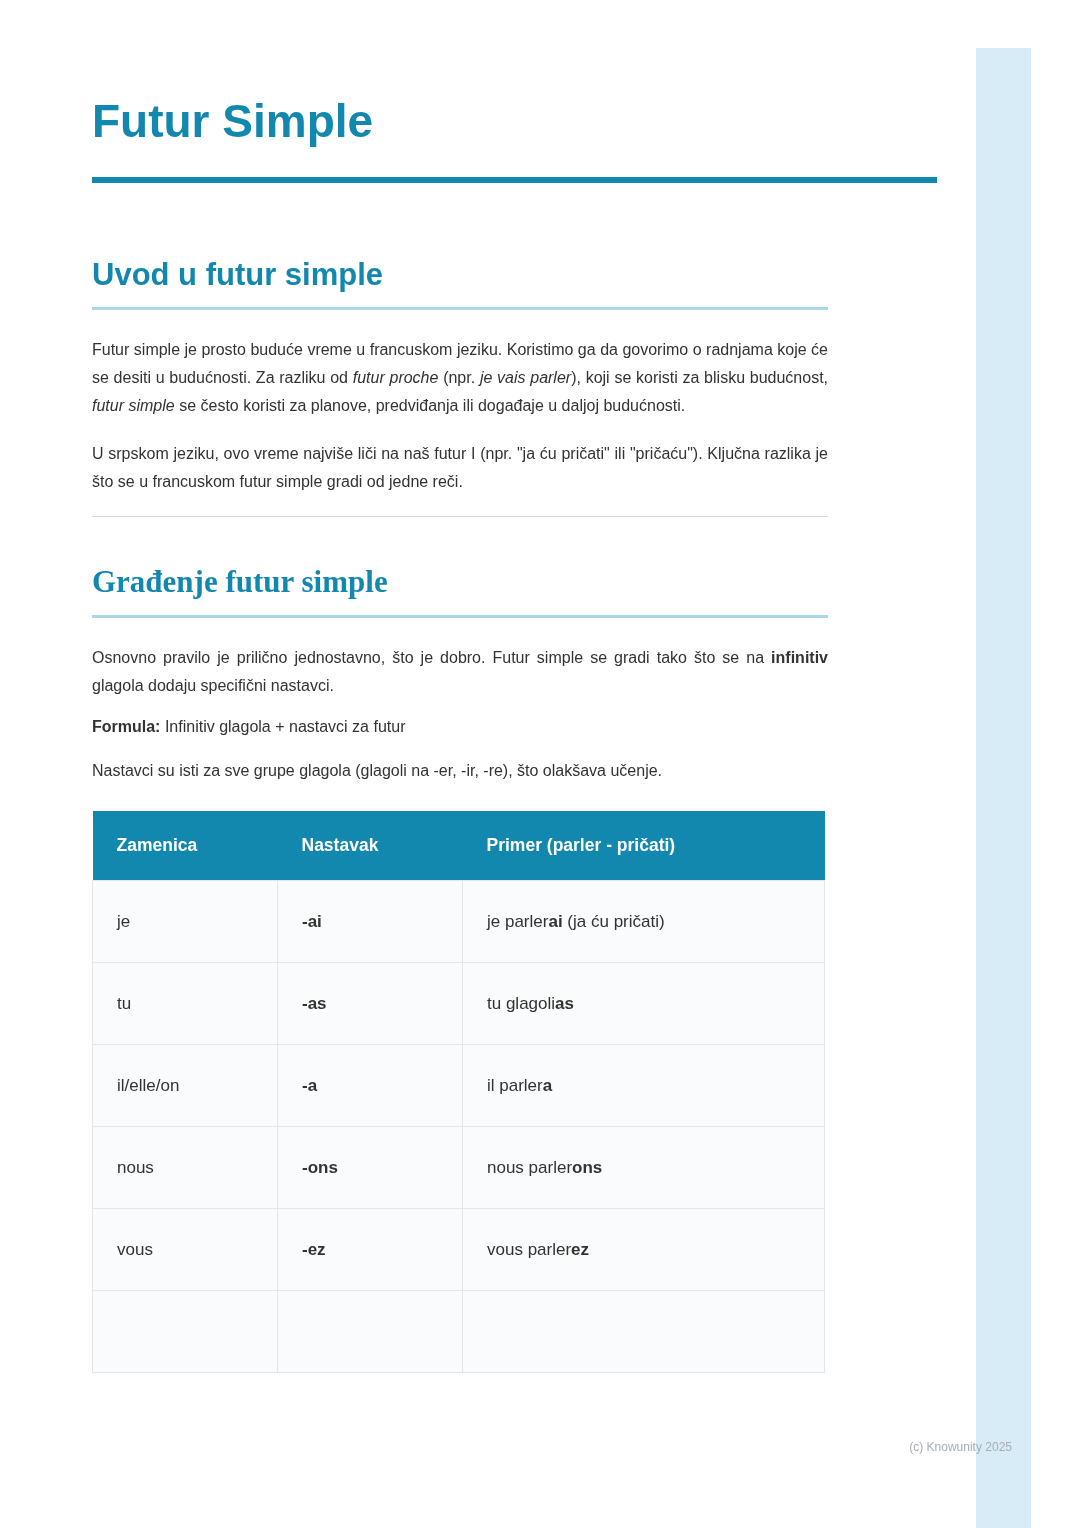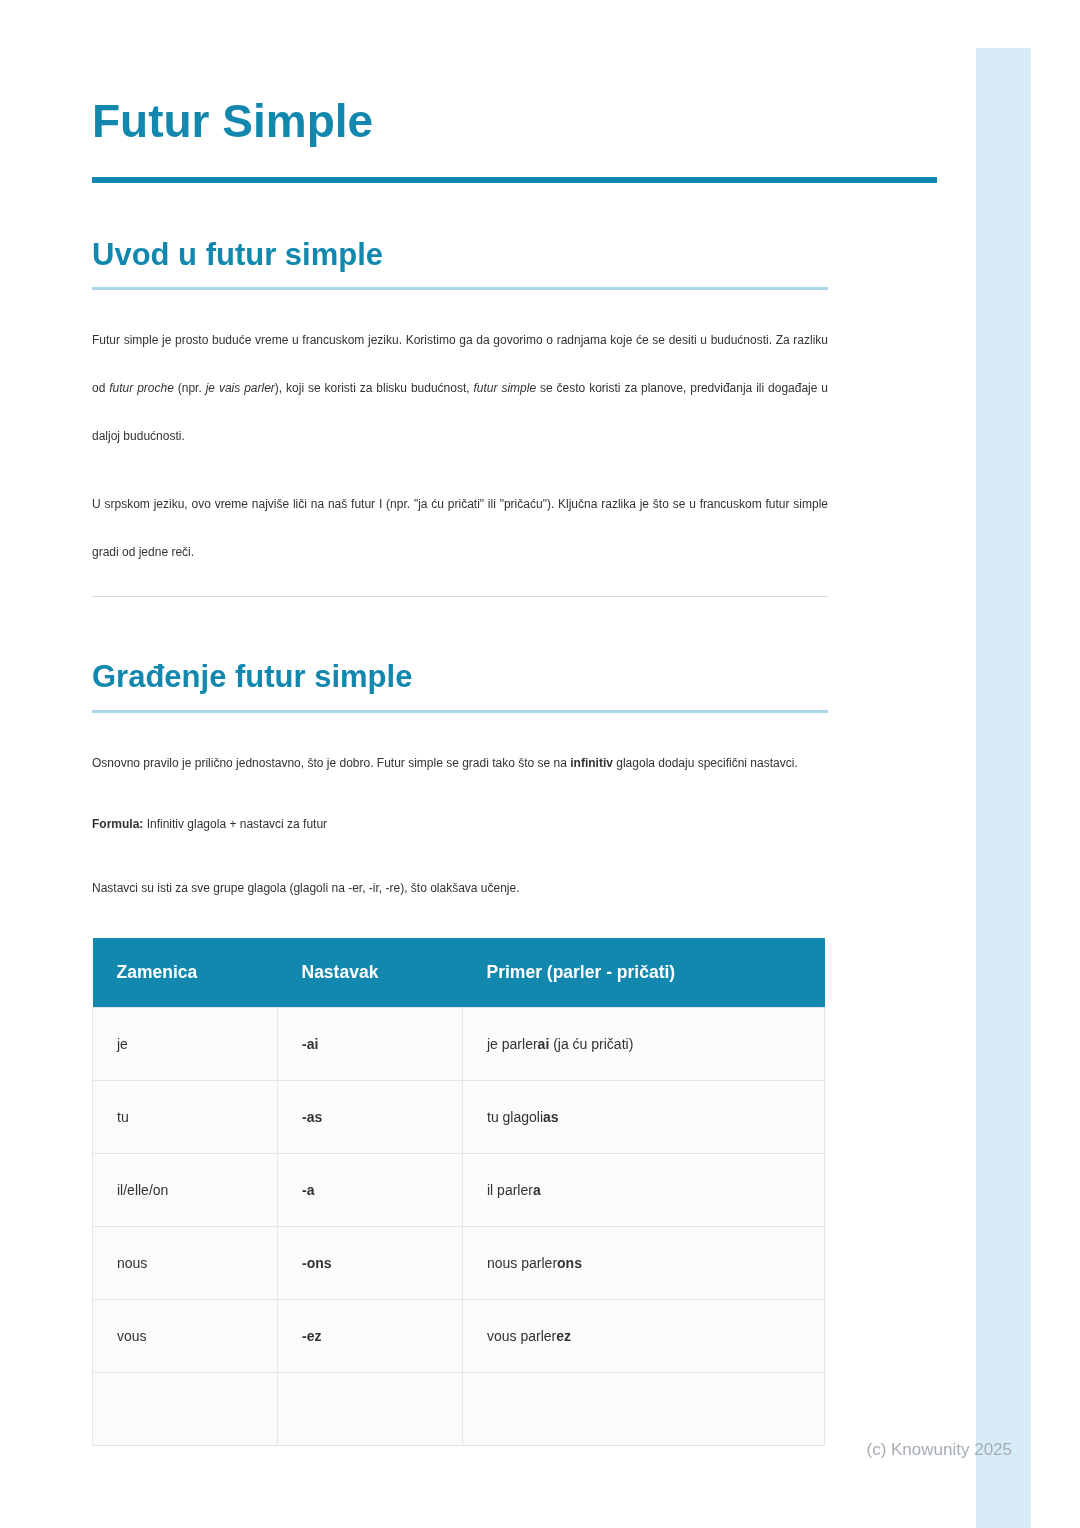--- a/index.html
+++ b/index.html
@@ -39,37 +39,37 @@
     line-height:1.1;
     font-weight:700;
     color:var(--accent);
   }
   .title-rule{
     margin-top:30px;
     width:845px; height:6px;
     background:var(--accent);
   }
   h2.section-heading{
-    margin-top:54px;
+    margin-top:74px;
     width:736px;
     font-size:31px;
     line-height:1.15;
     font-weight:700;
     color:var(--accent);
   }
-  h2.section-heading.second{margin-top:62px;}
+  h2.section-heading.second{margin-top:47px;font-family:Liberation Serif, serif;}
   .heading-underline{
     margin-top:15px;
     width:736px; height:3px;
     background:var(--underline);
   }
   .para{
     width:736px;
-    font-size:12px;
-    line-height:48px;
+    font-size:16px;
+    line-height:28px;
     text-align:justify;
     color:var(--text);
   }
   .para.first{margin-top:26px;}
   .para.next{margin-top:20px;}
   .para.formula{margin-top:13px;}
   .para.tight{margin-top:16px;}
   .divider{
     margin-top:20px;
     width:736px; height:1px;
@@ -92,31 +92,31 @@
     background:var(--accent);
     color:#ffffff;
     font-size:17.5px;
     font-weight:700;
     text-align:left;
     vertical-align:middle;
     padding:0 0 0 24px;
     border:none;
   }
   .conj-table td{
-    height:73px;
+    height:82px;
     background:var(--row-bg);
-    font-size:14px;
+    font-size:17px;
     vertical-align:middle;
     padding:0 8px 0 24px;
     border:1px solid var(--tbl-border);
   }
   .footer-credit{
     position:absolute;
     top:1440px; right:68px;
-    font-size:17px;
+    font-size:12px;
     color:var(--footer);
   }
 </style>
 </head>
 <body>
 
 <div class="page">
 
   <div class="side-stripe"></div>
 

